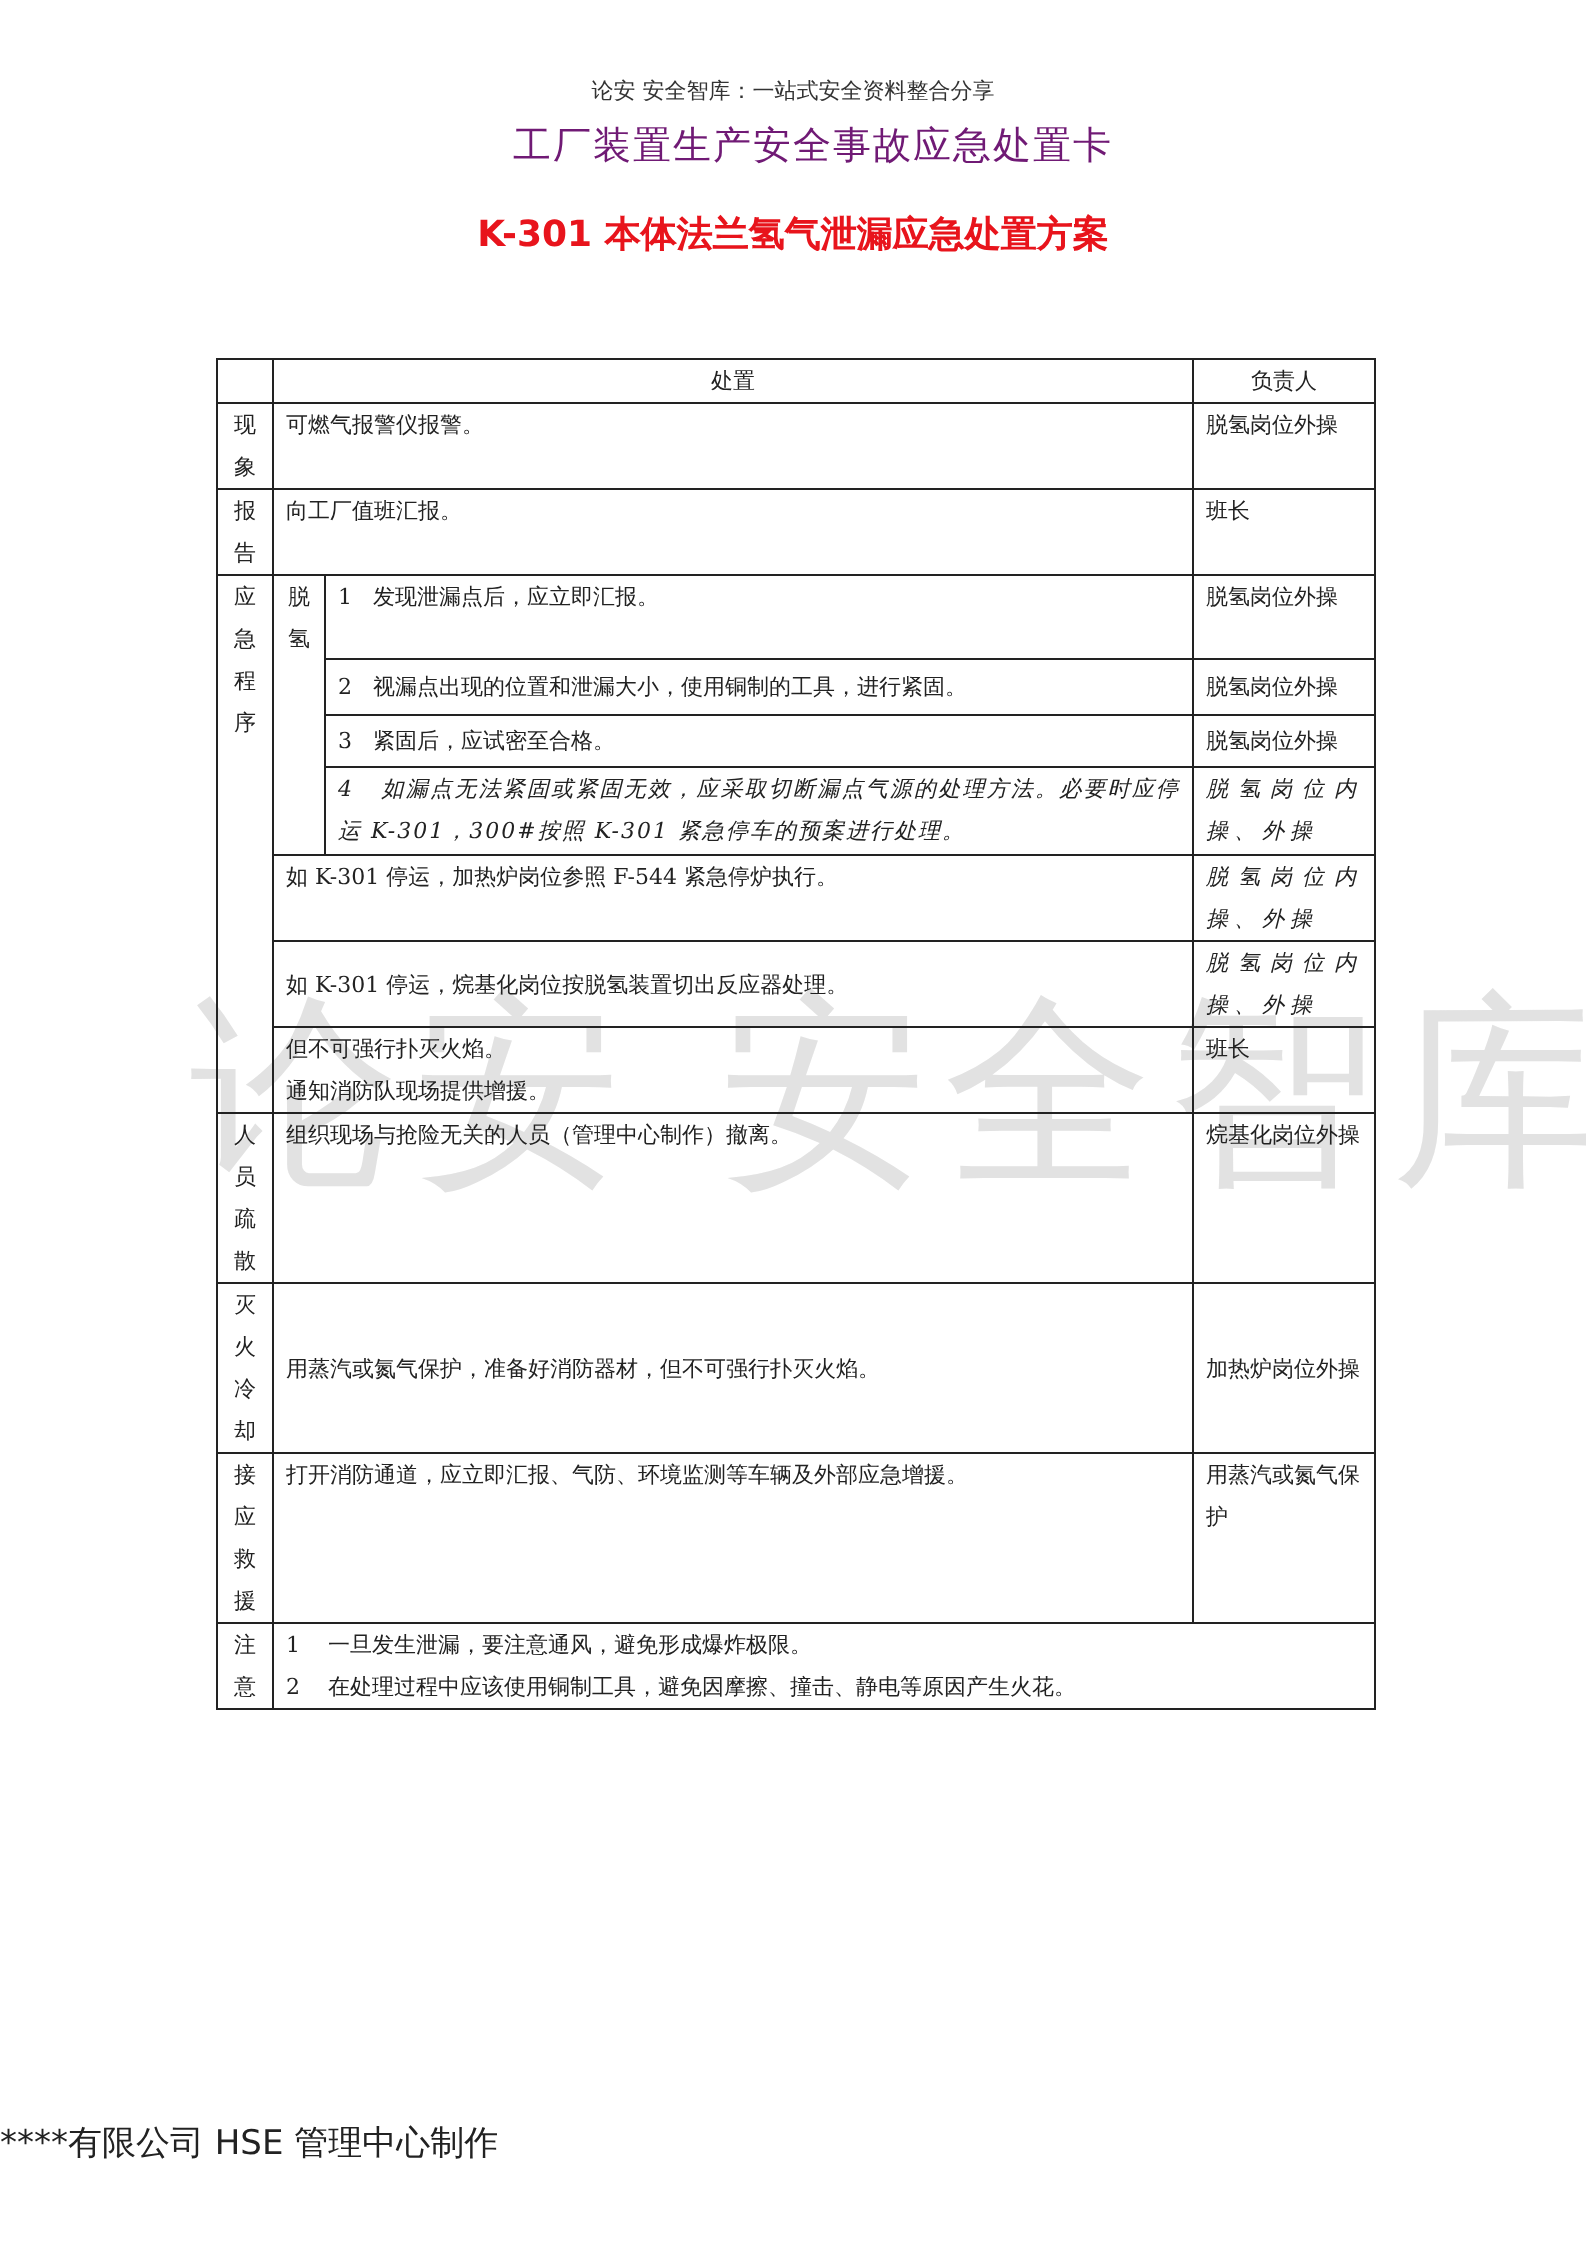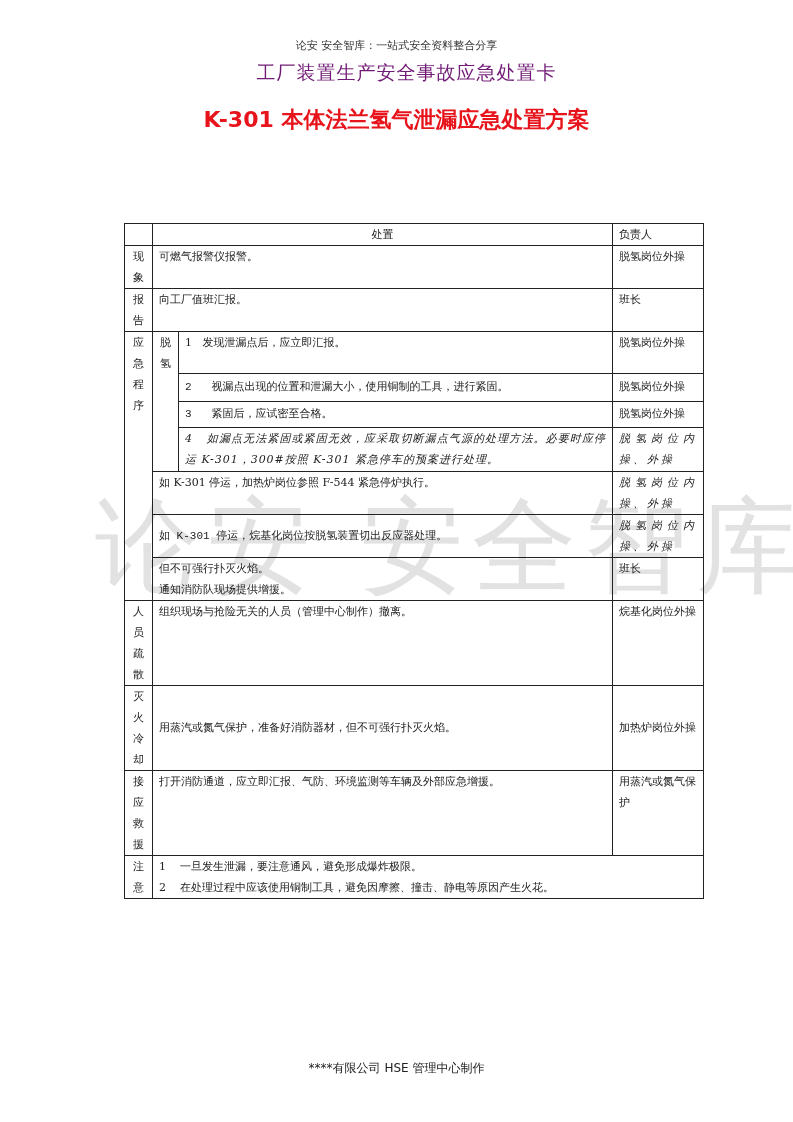--- a/index.html
+++ b/index.html
@@ -1,50 +1,50 @@
 <!DOCTYPE html>
 <html><head>
 <meta charset="utf-8">
 <style>
   html, body { margin:0; padding:0; background:#fff; }
   body { width:793px; height:1122px; position:relative; overflow:hidden; font-family:"DejaVu Serif", serif; color:#222; }
   .top-note { position:absolute; top:38px; left:0; width:793px; text-align:center; font-size:11px; color:#333; }
   .title1 { position:absolute; top:60px; left:10px; width:793px; text-align:center; font-size:19px; color:#701a75; font-family:"DejaVu Sans", sans-serif; letter-spacing:1px; }
-  .title2 { position:absolute; top:105px; left:0; width:793px; text-align:center; font-size:22px; color:#e8141c; font-family:"DejaVu Sans", sans-serif; font-weight:bold; }
+  .title2 { position:absolute; top:105px; left:0; width:793px; text-align:center; font-size:18px; color:#e8141c; font-family:"DejaVu Sans", sans-serif; font-weight:bold; }
   .watermark { position:absolute; top:478px; left:95px; font-size:104px; color:#d6d6d6; font-family:"DejaVu Sans", sans-serif; letter-spacing:8px; white-space:nowrap; z-index:0; opacity:0.7; }
-  table { position:absolute; top:179px; left:124px; border-collapse:collapse; width:579px; z-index:1; table-layout:fixed;margin-top:44px; }
+  table { position:absolute; top:179px; left:108px; border-collapse:collapse; width:579px; z-index:1; table-layout:fixed; }
   td { border:1px solid #222; font-size:11px; line-height:21px; vertical-align:top; padding:0 6px; background:transparent; }
   td.cat { width:16px; text-align:center; padding:0 6px; }
   td.sub { width:14px; text-align:center; padding:0 6px; }
   .vtext span { display:block; }
   .head td { height:21px; text-align:center; }
   .just { text-align:justify; letter-spacing:3px;font-style:italic; }
-  .footer { position:absolute; top:1060px; left:0; width:793px; text-align:center; font-size:12px; color:#222; font-family:"DejaVu Sans", sans-serif; }
-  .mid { vertical-align:middle;font-family:Liberation Mono, monospace; }
+  .footer { position:absolute; top:1060px; left:0; width:793px; text-align:left; font-size:17px; color:#222; font-family:"DejaVu Sans", sans-serif; }
+  .mid { vertical-align:middle; }
 </style>
 </head>
 <body>
 
 <div class="top-note">论安  安全智库：一站式安全资料整合分享</div>
 <div class="title1">工厂装置生产安全事故应急处置卡</div>
 <div class="title2">K-301 本体法兰氢气泄漏应急处置方案</div>
 <div class="watermark">论安 安全智库</div>
 
 <table>
   <colgroup>
     <col style="width:28px">
       <col style="width:26px">
       <col style="width:434px">
       <col style="width:91px">
   </colgroup>
   <tbody>
       <tr class="head">
     <td></td>
     <td colspan="2">处置</td>
-    <td style="text-align:left">负责人</td>
+    <td style="text-align:center">负责人</td>
   </tr>
 
   <tr style="height:42px">
     <td class="cat vtext">
           <span>现</span>
           <span>象</span>
         </td>
     <td colspan="2">可燃气报警仪报警。</td>
     <td>脱氢岗位外操</td>
   </tr>

